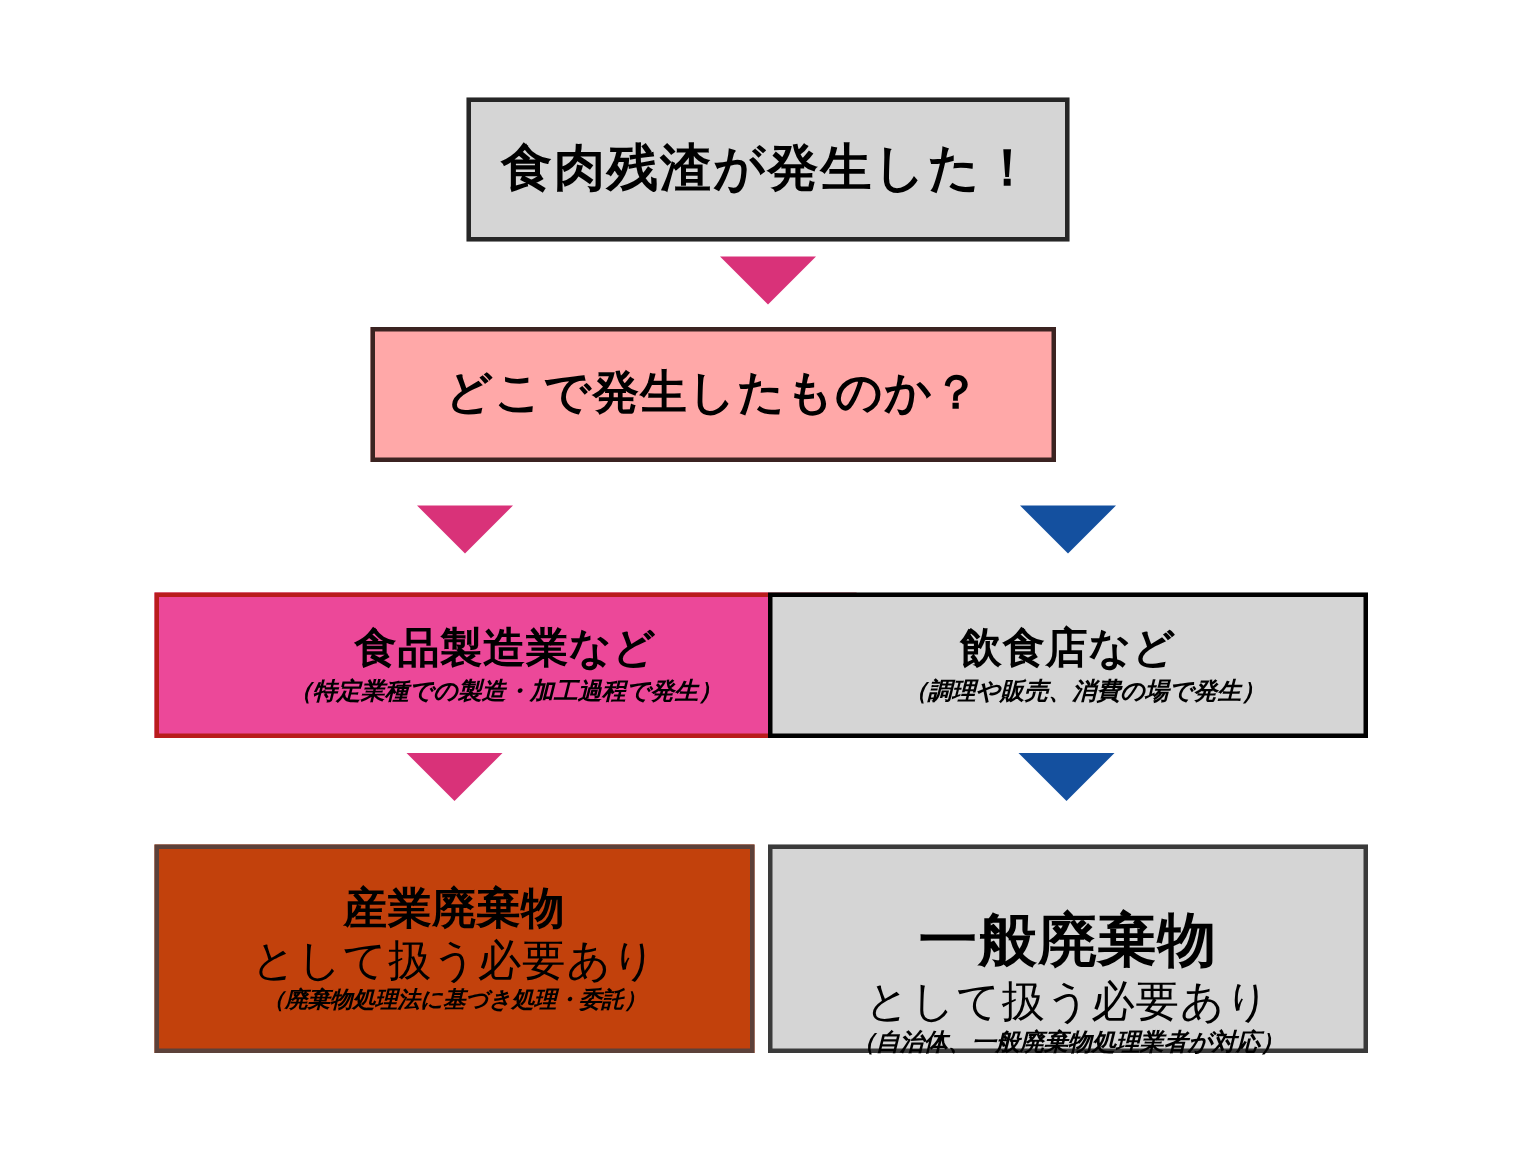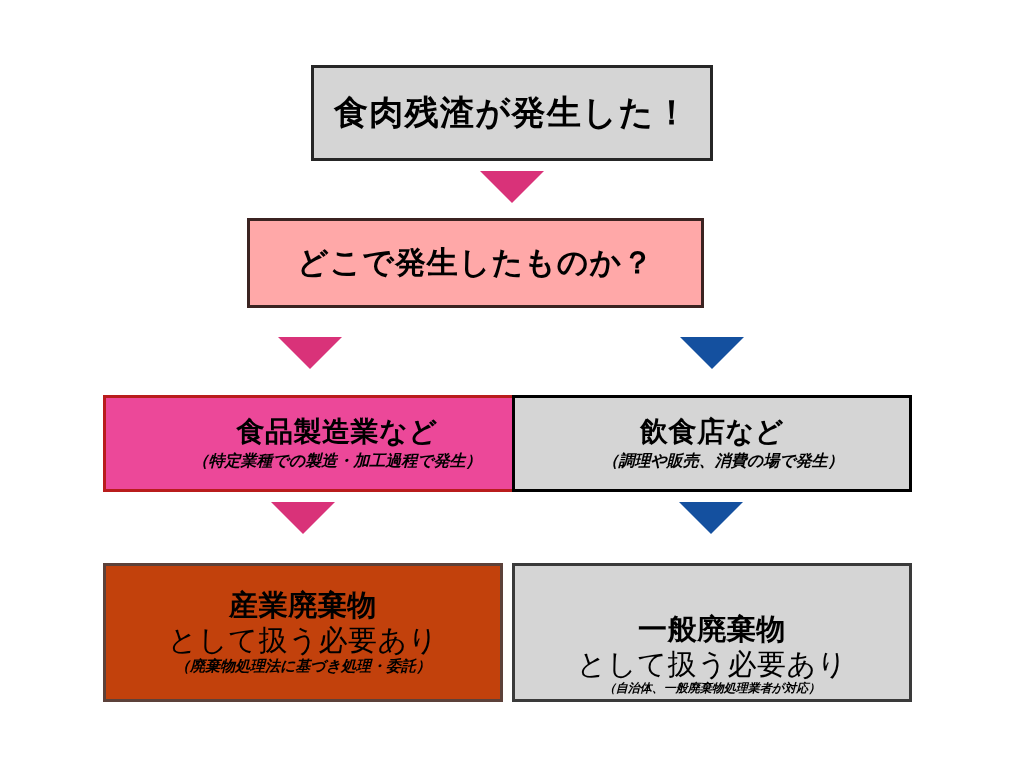--- a/index.html
+++ b/index.html
@@ -111,23 +111,23 @@
 
   #node-result-right {
     left: 512px;
     top: 563px;
     width: 400px;
     height: 139px;
     background: #d5d5d5;
     border: 3px solid #3a3a3a;
     gap: 1px;
   }
-  #node-result-right .title  { font-size: 29px; margin-top: 44px; }
+  #node-result-right .title  { font-size: 39px; margin-top: 44px; }
   #node-result-right .title2 { font-size: 29px; }
-  #node-result-right .sub    { font-size: 12px; }
+  #node-result-right .sub    { font-size: 16px; }
 
   
   .arrow {
     position: absolute;
     width: 0;
     height: 0;
   }
   .arrow.pink {
     border-left: 32px solid transparent;
     border-right: 32px solid transparent;

